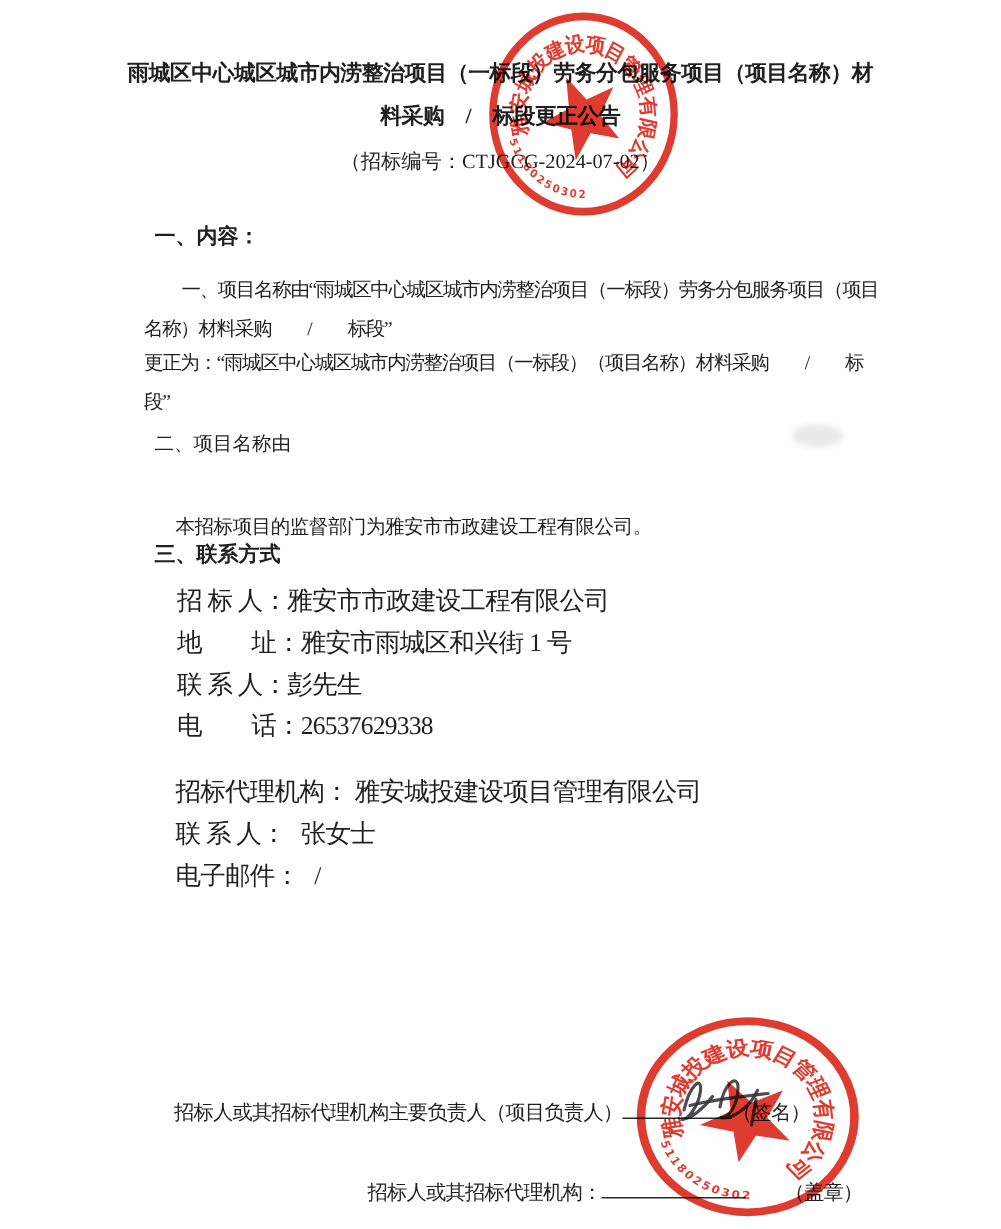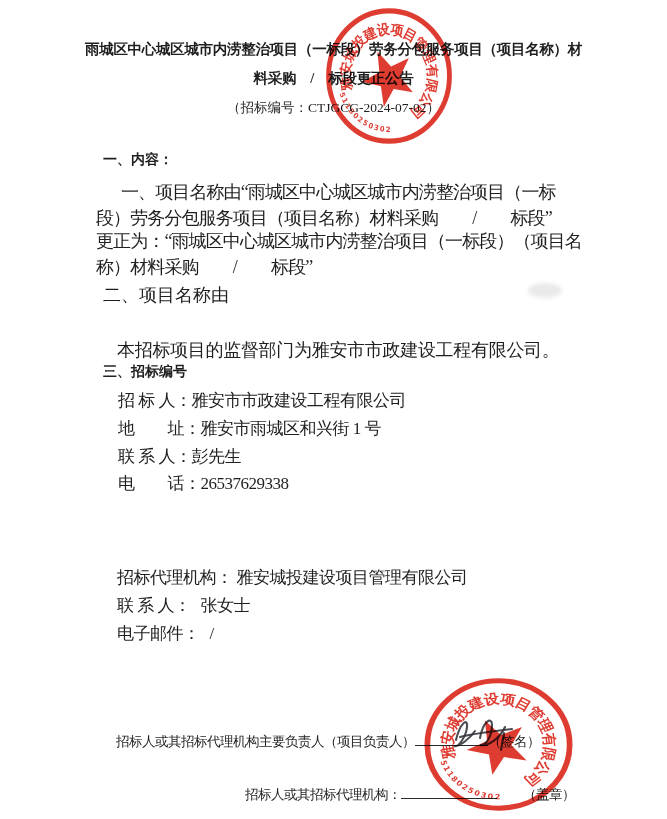--- a/index.html
+++ b/index.html
@@ -11,22 +11,22 @@
     font-family:"Liberation Serif","DejaVu Serif",serif;
     color:#1f1f1f;
   }
   .abs{position:absolute;}
   
   .title-block{left:0;top:35px;width:667px;text-align:center;line-height:29px;}
   .title-line{font-size:14.5px;font-weight:bold;letter-spacing:-0.3px;}
   .bid-number{font-size:13.5px;font-weight:normal;letter-spacing:0;}
   
   .doc-left{left:96px;width:492px;}
-  .h1{font-size:14px;font-weight:bold;margin-left:7px;line-height:17px;}
-  .para{font-size:18px;line-height:25.5px;letter-spacing:-0.9px;margin:0;}
+  .h1{font-size:14px;font-weight:bold;margin-left:7px;line-height:17px;font-family:Liberation Mono, monospace;}
+  .para{font-size:13px;line-height:25.5px;letter-spacing:-0.9px;margin:0;}
   .indent{text-indent:25px;}
   .sub{margin-left:7px;letter-spacing:0;}
   .rows{font-size:17px;letter-spacing:-0.5px;}
   .rows .row{height:27.8px;}
   .rows .label{white-space:pre;}
   .rows .value{white-space:pre;}
   .agency .row{height:28px;}
   .agency .value{margin-left:10px;}
   .agency .row:first-child .value{margin-left:4px;}
   
@@ -61,30 +61,30 @@
     <div class="bid-number">（招标编号：CTJGCG-2024-07-02）</div>
   </header>
 
   <div class="abs doc-left h1" style="top:151px">一、内容：</div>
   <p class="abs doc-left para indent" style="top:180px">一、项目名称由“雨城区中心城区城市内涝整治项目（一标段）劳务分包服务项目（项目名称）材料采购　　/　　标段”</p>
   <p class="abs doc-left para" style="top:229px">更正为：“雨城区中心城区城市内涝整治项目（一标段）（项目名称）材料采购　　/　　标段”</p>
   <div class="abs doc-left para sub" style="top:283px">二、项目名称由</div>
 
   <p class="abs doc-left para" style="top:338px;text-indent:21px;letter-spacing:-0.3px">本招标项目的监督部门为雅安市市政建设工程有限公司。</p>
 
-  <div class="abs doc-left h1" style="top:363px">三、招标编号</div>
+  <div class="abs doc-left h1" style="top:363px">三、联系方式</div>
 
   <div class="abs doc-left rows" style="top:389px;margin-left:22px">
     <div class="row"><span class="label">招 标 人：</span><span class="value">雅安市市政建设工程有限公司</span></div>
     <div class="row"><span class="label">地　　址：</span><span class="value">雅安市雨城区和兴街 1 号</span></div>
     <div class="row"><span class="label">联 系 人：</span><span class="value">彭先生</span></div>
     <div class="row"><span class="label">电　　话：</span><span class="value">26537629338</span></div>
   </div>
 
-  <div class="abs doc-left rows agency" style="top:566px;margin-left:21px">
+  <div class="abs doc-left rows agency" style="top:516px;margin-left:21px">
     <div class="row"><span class="label">招标代理机构：</span><span class="value">雅安城投建设项目管理有限公司</span></div>
     <div class="row"><span class="label">联 系 人：</span><span class="value">张女士</span></div>
     <div class="row"><span class="label">电子邮件：</span><span class="value">/</span></div>
   </div>
 
   <div class="abs footer-line" style="top:732px;left:116px">
     <span>招标人或其招标代理机构主要负责人（项目负责人）</span><span class="sig-line w73"></span><span>（签名）</span>
   </div>
   <div class="abs footer-line" style="top:785px;left:245px">
     <span>招标人或其招标代理机构：</span><span class="sig-line w96"></span><span class="gap-left">（盖章）</span>

